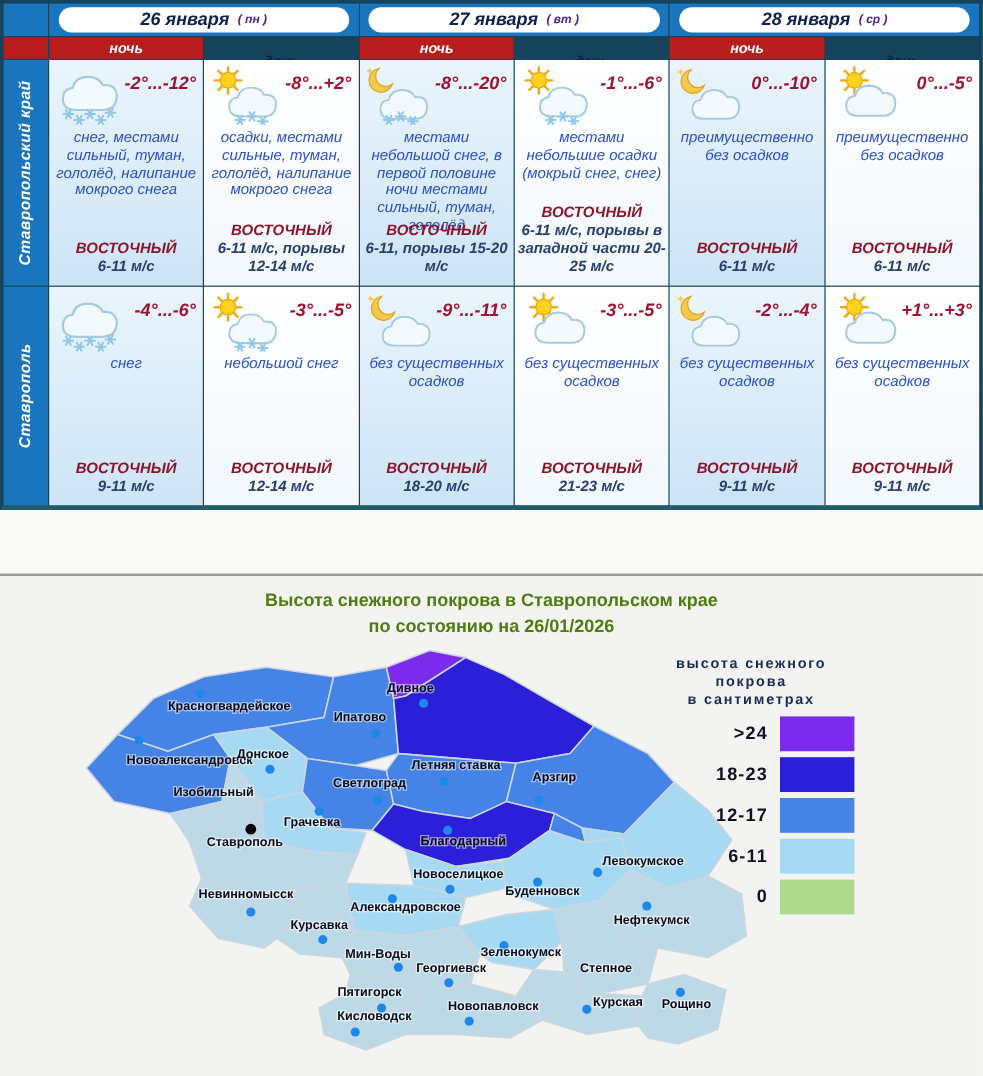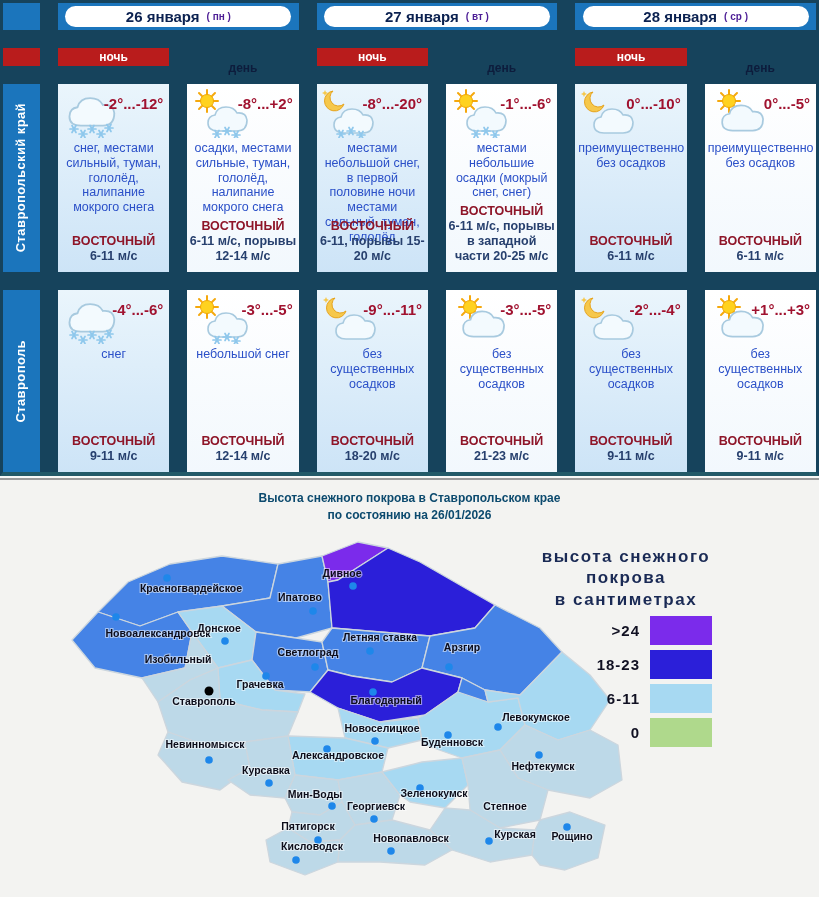--- a/index.html
+++ b/index.html
@@ -1,21 +1,21 @@
 <!DOCTYPE html>
 <html><head>
 <meta charset="utf-8">
 <style>
   html,body{margin:0;padding:0;}
   .page{position:relative;width:819px;height:897px;background:#f9f9f7;font-family:"Liberation Sans",sans-serif;overflow:hidden;}
 
   
   .fgrid{position:absolute;top:0;left:0;width:819px;box-sizing:border-box;
     display:grid;grid-template-columns:37px repeat(6,1fr);grid-template-rows:27px 18px 188px 182px;
-    gap:18px;background:#16435c;border:3px solid #16435c;border-bottom:4px solid #235a68;}
+    gap:1px;background:#16435c;border:3px solid #16435c;border-bottom:4px solid #235a68;font-style:italic;}
   .hcell{background:#1b75bc;display:flex;align-items:center;justify-content:center;}
   .span2{grid-column:span 2;}
   .pill{background:#ffffff;border-radius:13px;width:94%;height:21px;display:flex;align-items:center;justify-content:center;gap:7px;}
   .pill .dt{font-weight:bold;font-size:15px;color:#0b2150;}
   .pill .wd{font-weight:bold;font-size:10px;color:#4c1d95;}
   .sub{display:flex;align-items:center;justify-content:center;font-weight:bold;font-size:12px;}
   .sub.night{background:#b91c1c;color:#ffffff;}
   .sub.day{background:#ffffff;color:#0d1c3c;margin-top:20px;}
   .vlabel{background:#1b75bc;color:#ffffff;display:flex;align-items:center;justify-content:center;}
   .vlabel span{writing-mode:vertical-rl;transform:rotate(180deg);font-weight:bold;font-size:13px;line-height:1.15;text-align:center;letter-spacing:.4px;}
@@ -24,27 +24,27 @@
   .cell.day{background:linear-gradient(180deg,#ffffff 0%,#f2f8fd 100%);}
   .wicon{position:absolute;top:4px;left:4px;width:60px;height:50px;}
   .temp{position:absolute;top:11px;right:6px;font-weight:bold;font-size:15px;color:#a0122f;}
   .desc{position:absolute;top:57px;left:3px;right:3px;text-align:center;color:#2b50c8;font-size:12.5px;line-height:1.18;}
   .wind{position:absolute;bottom:8px;left:2px;right:2px;text-align:center;font-size:12.5px;line-height:1.2;}
   .wdir{color:#8e1528;font-weight:bold;text-transform:uppercase;}
   .wspd{color:#27406e;font-weight:bold;}
 
   
   .map-panel{position:absolute;top:478px;left:0;width:819px;height:419px;background:#f3f3f1;border-top:2px solid #9b9b9b;box-sizing:border-box;}
-  .map-title{position:absolute;top:10px;left:0;width:819px;text-align:center;color:#0c4a6e;font-weight:bold;font-size:12px;line-height:1.45;}
+  .map-title{position:absolute;top:10px;left:0;width:819px;text-align:center;color:#4d7c0f;font-weight:bold;font-size:15px;line-height:1.45;}
   #mapsvg{position:absolute;left:70px;top:60px;width:575px;height:352px;}
   #regions polygon{stroke:#ccd6de;stroke-width:1.3;stroke-linejoin:round;}
   .c1{fill:#7b2beb}.c2{fill:#2b1fd9}.c3{fill:#4583e6}.c4{fill:#a7d9f2}.c5{fill:#bdd9e8}
   #map-places text{font-family:"Liberation Sans",sans-serif;font-weight:bold;font-size:10.5px;fill:#0d0d1a;paint-order:stroke;stroke:#ffffff;stroke-width:2.2px;stroke-opacity:.5;}
   .legend{position:absolute;left:540px;top:66px;width:172px;}
-  .lg-title{text-align:center;color:#1a2a55;font-weight:bold;font-size:17px;line-height:1.25;letter-spacing:1.5px;margin-bottom:6px;}
+  .lg-title{text-align:center;color:#1a2a55;font-weight:bold;font-size:12px;line-height:1.25;letter-spacing:1.5px;margin-bottom:6px;}
   .lg-row{display:flex;align-items:center;height:29px;margin-bottom:5px;}
   .lg-label{width:100px;text-align:right;margin-right:10px;font-weight:bold;font-size:15px;color:#101022;letter-spacing:1px;}
   .lg-swatch{width:62px;height:29px;}
 </style>
 </head>
 <body>
 
 <div class="page">
 
   <svg width="0" height="0" style="position:absolute" aria-hidden="true">
@@ -379,20 +379,24 @@
       </div>
       <div class="lg-row">
           <span class="lg-label">&gt;24</span>
           <span class="lg-swatch" style="background: rgb(123, 43, 235);"></span>
         </div>
       <div class="lg-row">
           <span class="lg-label">18-23</span>
           <span class="lg-swatch" style="background: rgb(43, 31, 217);"></span>
         </div>
       <div class="lg-row">
+          <span class="lg-label">12-17</span>
+          <span class="lg-swatch" style="background: rgb(69, 131, 230);"></span>
+        </div>
+      <div class="lg-row">
           <span class="lg-label">6-11</span>
           <span class="lg-swatch" style="background: rgb(167, 217, 242);"></span>
         </div>
       <div class="lg-row">
           <span class="lg-label">0</span>
           <span class="lg-swatch" style="background: rgb(175, 217, 140);"></span>
         </div>
     </div>
   </div>
 

